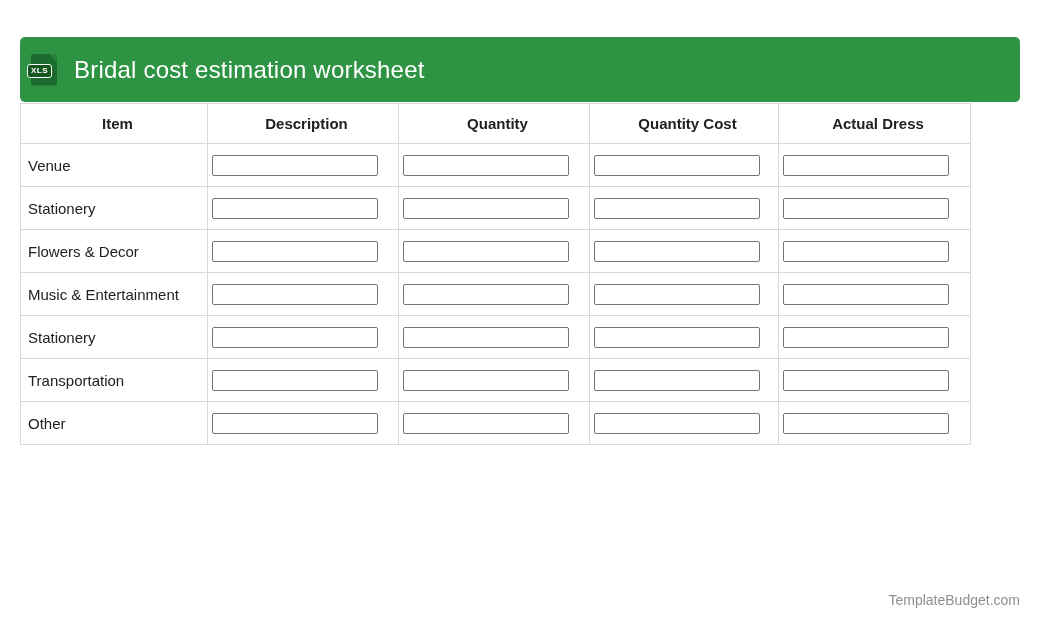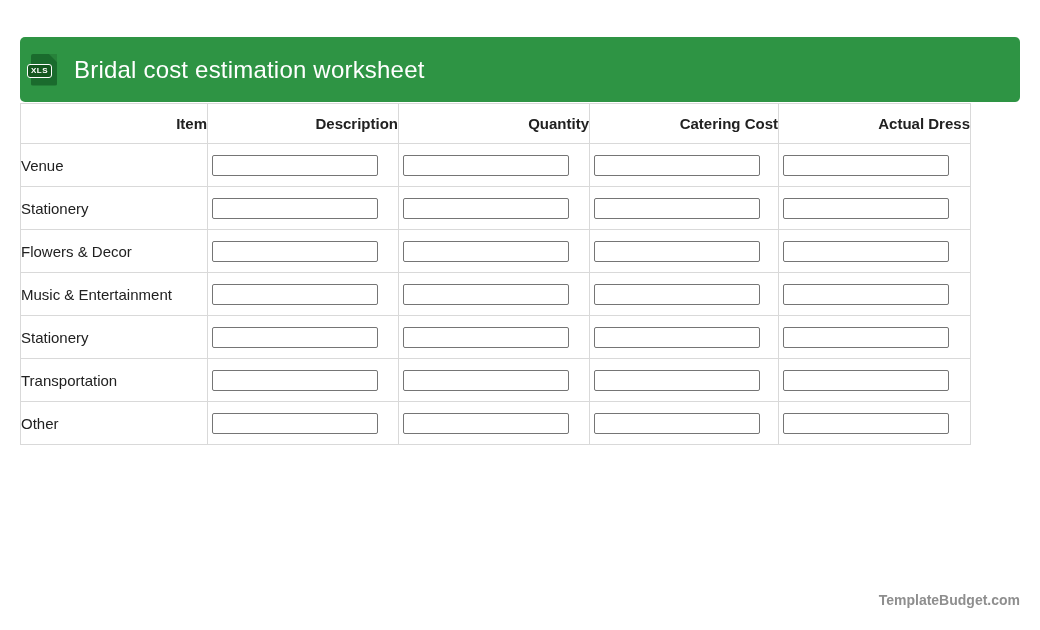--- a/index.html
+++ b/index.html
@@ -75,32 +75,33 @@
   table.worksheet, table.worksheet th, table.worksheet td {
     border: 1px solid #d9d9d9;
   }
   table.worksheet col:nth-child(1) { width: 187px; }
   table.worksheet col:nth-child(2) { width: 191px; }
   table.worksheet col:nth-child(3) { width: 191px; }
   table.worksheet col:nth-child(4) { width: 189px; }
   table.worksheet col:nth-child(5) { width: 192px; }
   table.worksheet th {
     height: 40px;
-    text-align: right;
+    text-align: center;
     vertical-align: middle;
     padding-left: 7px;
     font-size: 15px;
     font-weight: bold;
     color: #212121;
   }
   table.worksheet td {
     height: 43px;
     vertical-align: middle;
   }
   td.item-cell {
+    padding-left: 7px;
     font-size: 15px;
     color: #212121;
   }
   td.input-cell { padding-left: 4px; }
   td.input-cell input {
     width: 166px;
     height: 21px;
     border: 1px solid #757575;
     border-radius: 2px;
     background: #ffffff;
@@ -109,21 +110,20 @@
     padding: 0 4px;
     display: block;
   }
 
   
   .footer {
     position: absolute;
     right: 20px; top: 592px;
     font-size: 14px;
     color: #8e8e8e;
-    font-weight: bold;
   }
 </style>
 </head>
 <body>
 
 <div class="page">
 
   <div class="header-bar">
     <span class="xls-icon">
       <span class="file-body"></span>
@@ -139,21 +139,21 @@
         <col>
         <col>
         <col>
         <col>
       </colgroup>
     <thead>
       <tr id="head-row">
           <th>Item</th>
           <th>Description</th>
           <th>Quantity</th>
-          <th>Catering Cost</th>
+          <th>Quantity Cost</th>
           <th>Actual Dress</th>
         </tr>
     </thead>
     <tbody id="body-rows">
         <tr>
           <td class="item-cell">Venue</td>
           <td class="input-cell">
             <input type="text" style="">
           </td>
           <td class="input-cell">

